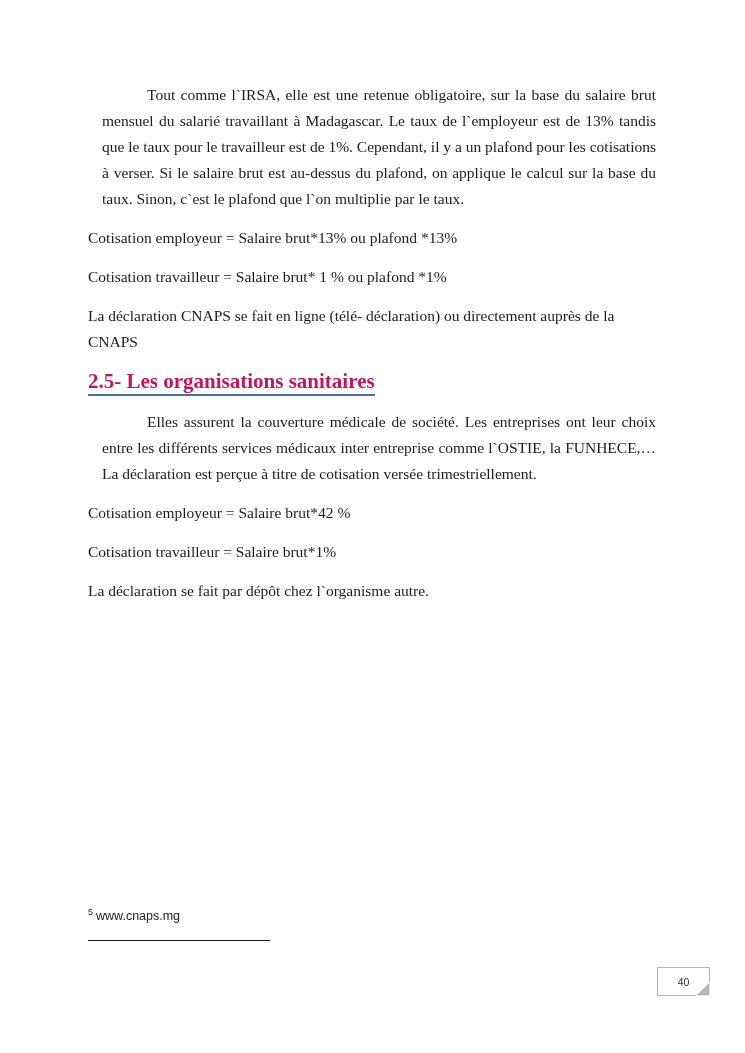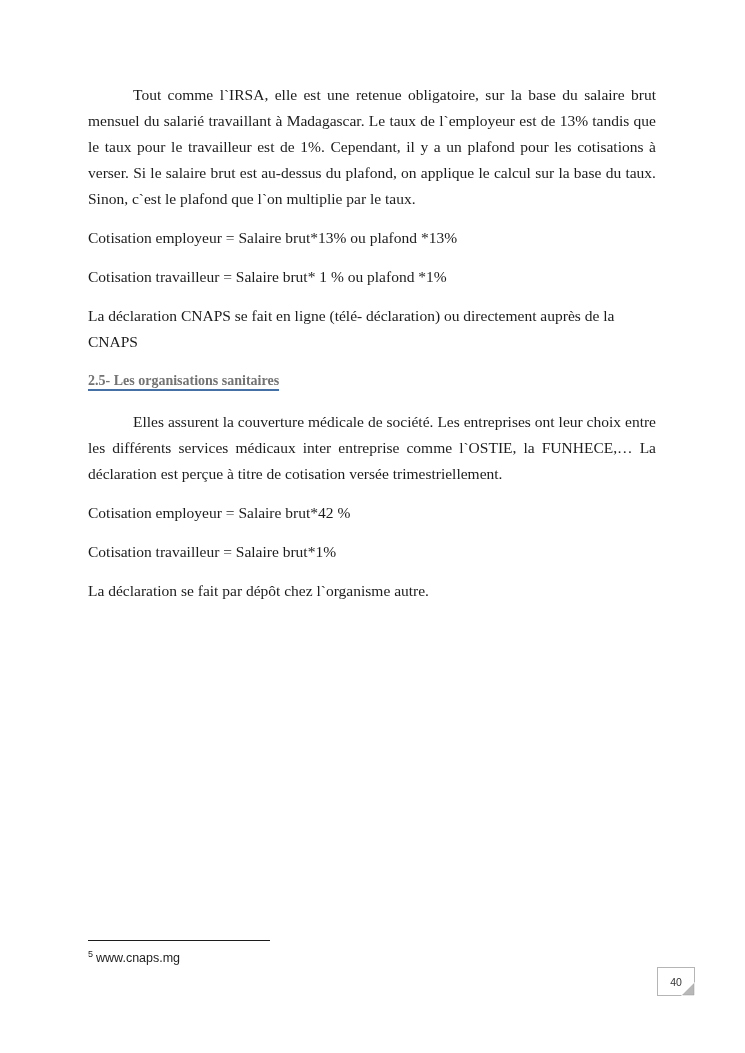--- a/index.html
+++ b/index.html
@@ -19,27 +19,28 @@
     width: 568px;
   }
   .content p {
     margin: 0 0 13px 0;
     font-size: 15.5px;
     line-height: 26px;
   }
   p.justify {
     text-align: justify;
     text-indent: 45px;
+    margin-left: 14px;
   }
   .section-heading {
     margin: 2px 0 15px 0;
-    font-size: 14px;
+    font-size: 21px;
     line-height: 26px;
     font-weight: bold;
-    color: #737373;
+    color: #be185d;
   }
   .section-heading .underline {
     border-bottom: 2px solid #4470a6;
     padding-bottom: 1px;
   }
   sup.fn-ref {
     font-size: 10px;
     line-height: 0;
     vertical-align: super;
   }
@@ -47,35 +48,35 @@
     position: absolute;
     left: 88px;
     top: 940px;
     width: 182px;
     height: 1px;
     background: #1c1c1c;
   }
   .footnote {
     position: absolute;
     left: 88px;
-    top: 945px;
+    top: 903px;
     font-family: "Liberation Sans", sans-serif;
     font-size: 12.5px;
     line-height: 18px;
     color: #222222;
   }
   .footnote sup {
     font-size: 9px;
     margin-right: 3px;
   }
   .page-number-box {
     position: absolute;
     left: 657px;
     top: 967px;
-    width: 38px;
+    width: 53px;
     height: 29px;
     box-sizing: border-box;
     border: 1px solid #b5b5b5;
     background: #ffffff;
     font-family: "Liberation Sans", sans-serif;
     font-size: 10.5px;
     color: #333333;
     display: flex;
     align-items: center;
     justify-content: center;

